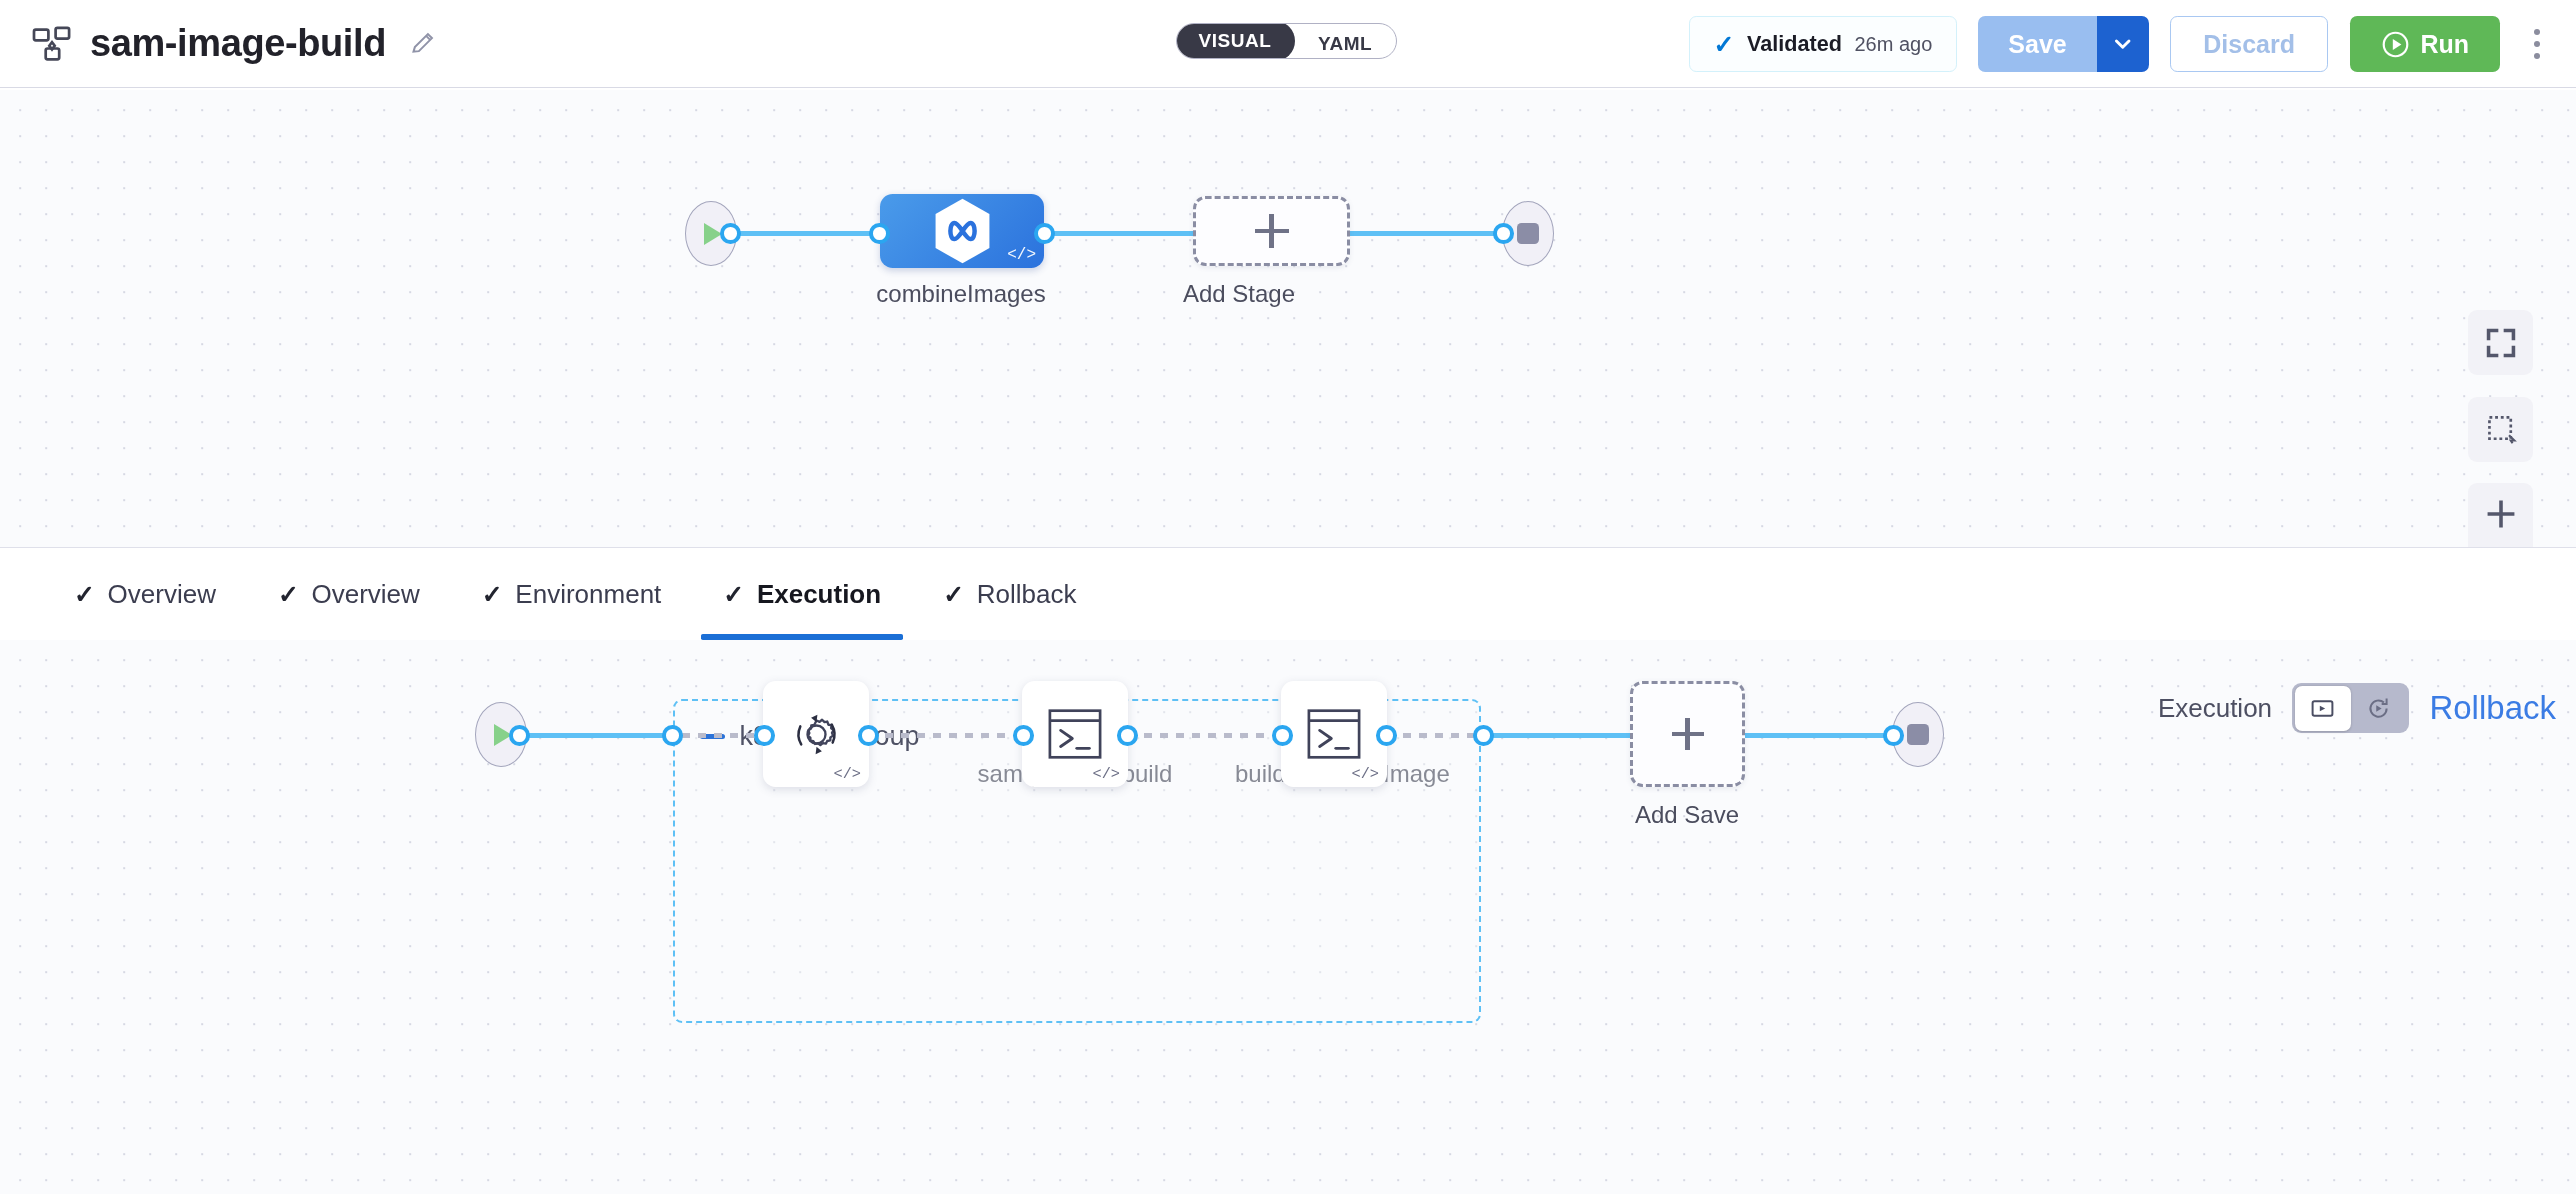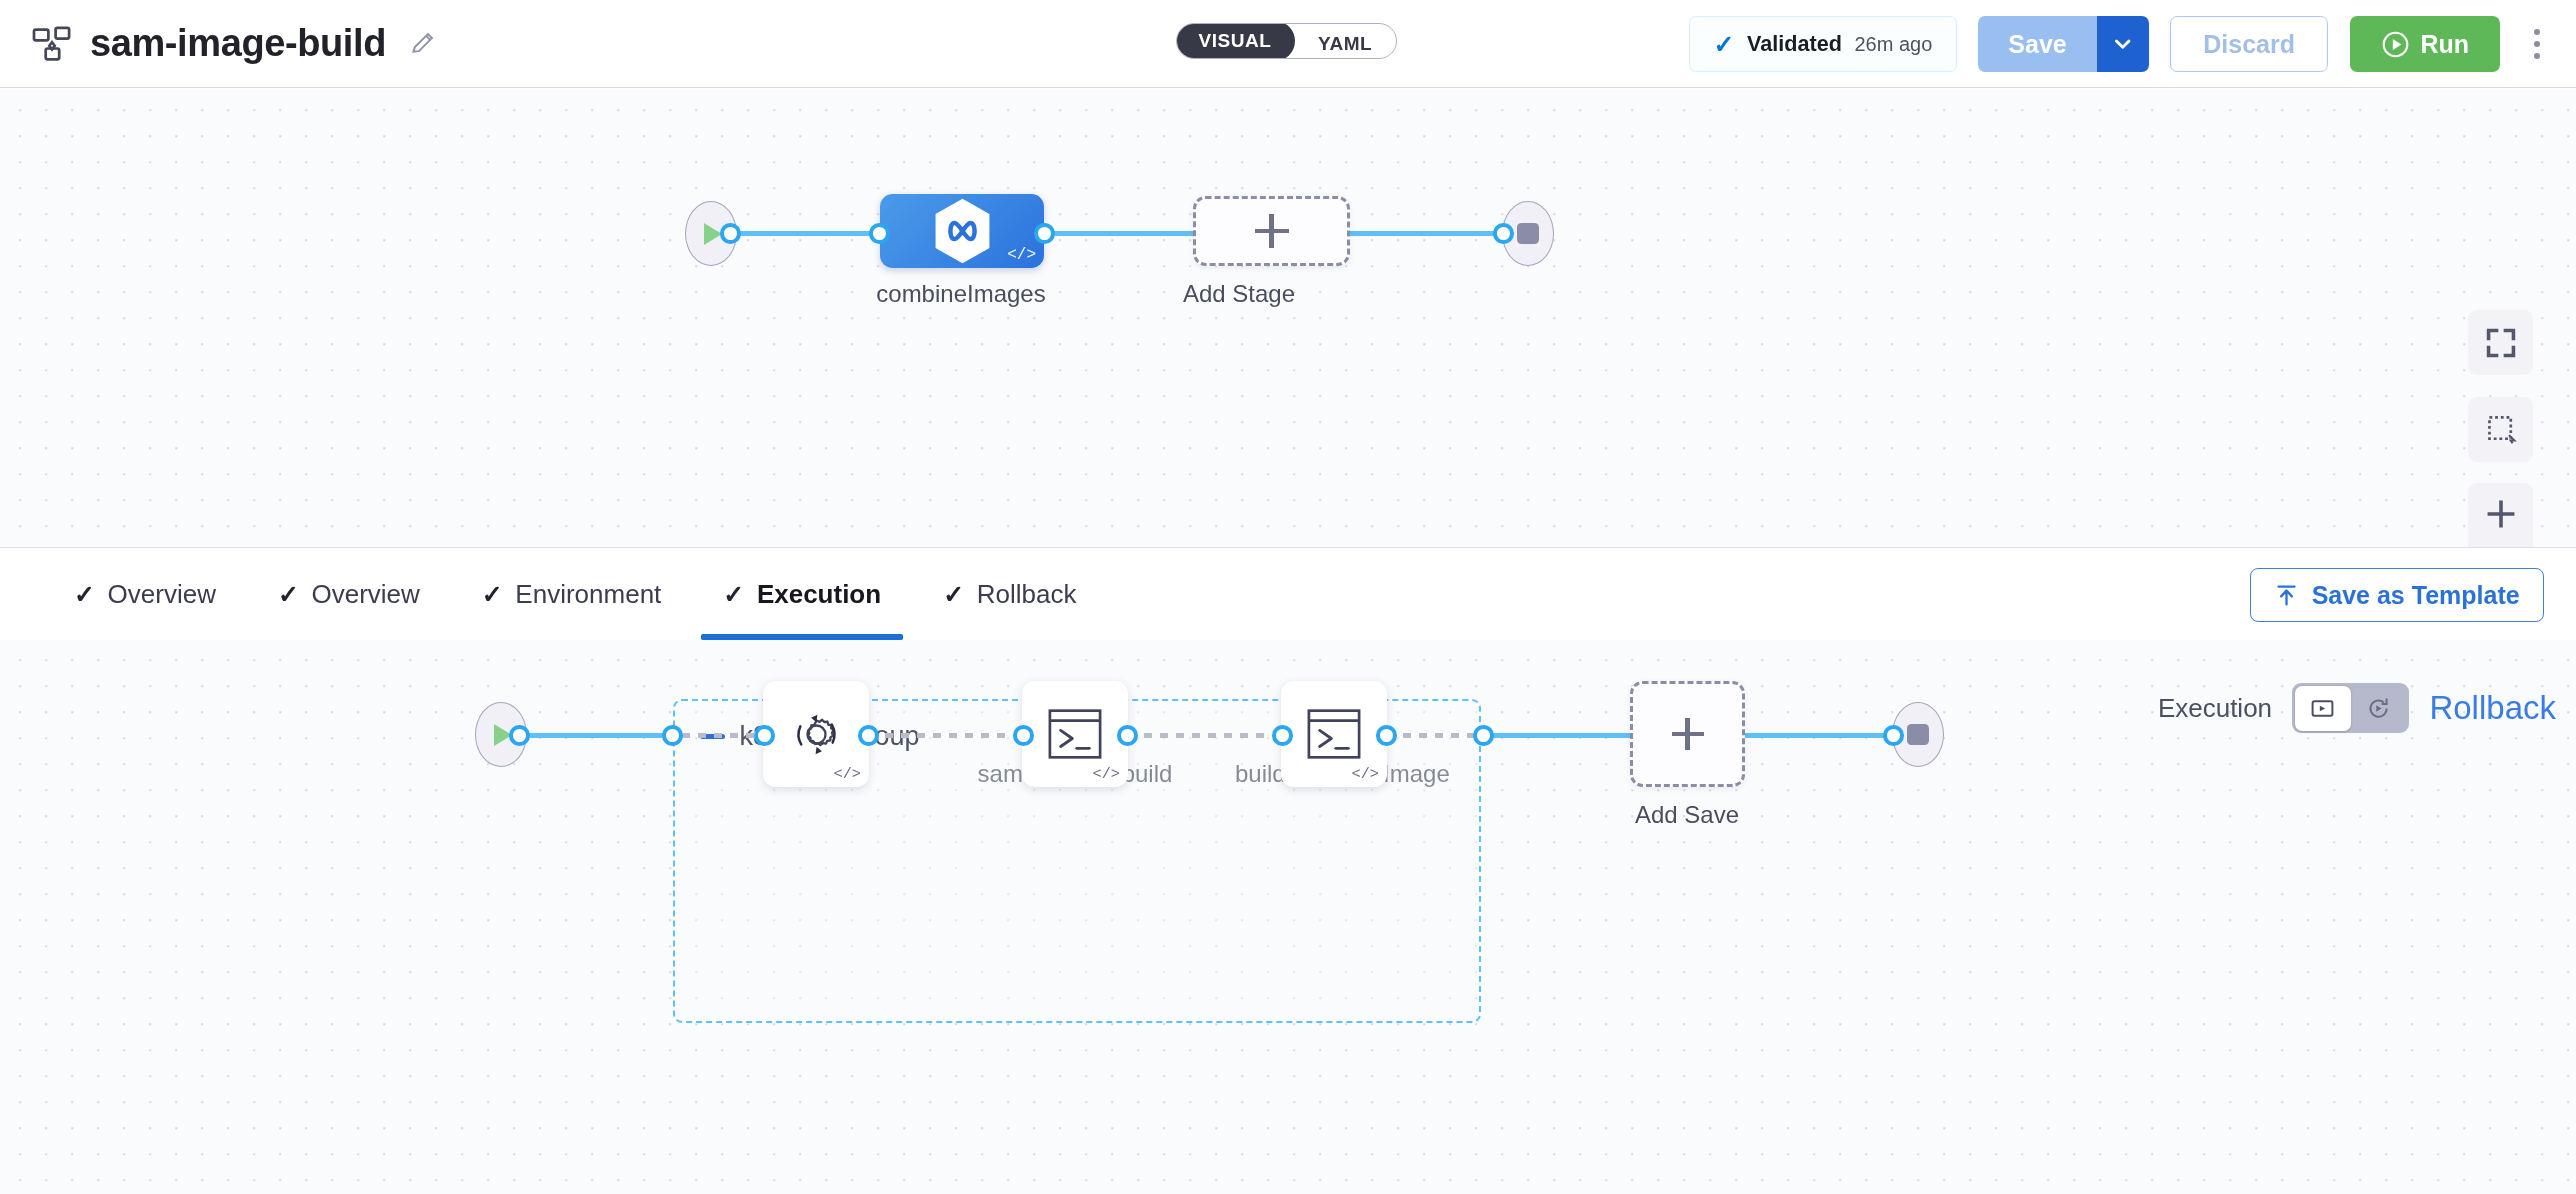--- a/index.html
+++ b/index.html
@@ -360,29 +360,20 @@
       </div>
       <div class="tab active">
         <span class="tick">✓</span>
         <span>Execution</span>
       </div>
       <div class="tab">
         <span class="tick">✓</span>
         <span>Rollback</span>
       </div>
     </div>
-    <div class="sat-btn">
-      <span>
-        <svg width="25" height="25" viewBox="0 0 28 28" style="display:block">
-          <path d="M5 4 H23" stroke="#2a72d8" stroke-width="2.6" stroke-linecap="round"></path>
-          <path d="M14 24 V9 M8 15 L14 8.5 L20 15" fill="none" stroke="#2a72d8" stroke-width="2.6" stroke-linecap="round" stroke-linejoin="round"></path>
-        </svg>
-      </span>
-      <span>Save as Template</span>
-    </div>
   </div>
 
   <div class="canvas canvas-exec">
 
     <div class="exec-toolbar" style="top:43px; right:20px; position:absolute;">
       <span class="exec-label">Execution</span>
       <div class="exec-switch">
         <div class="exec-seg active">
           <svg width="27" height="27" viewBox="0 0 30 30">
             <rect x="4" y="7" width="22" height="16" rx="2" fill="none" stroke="#4b4e63" stroke-width="2.2"></rect>

